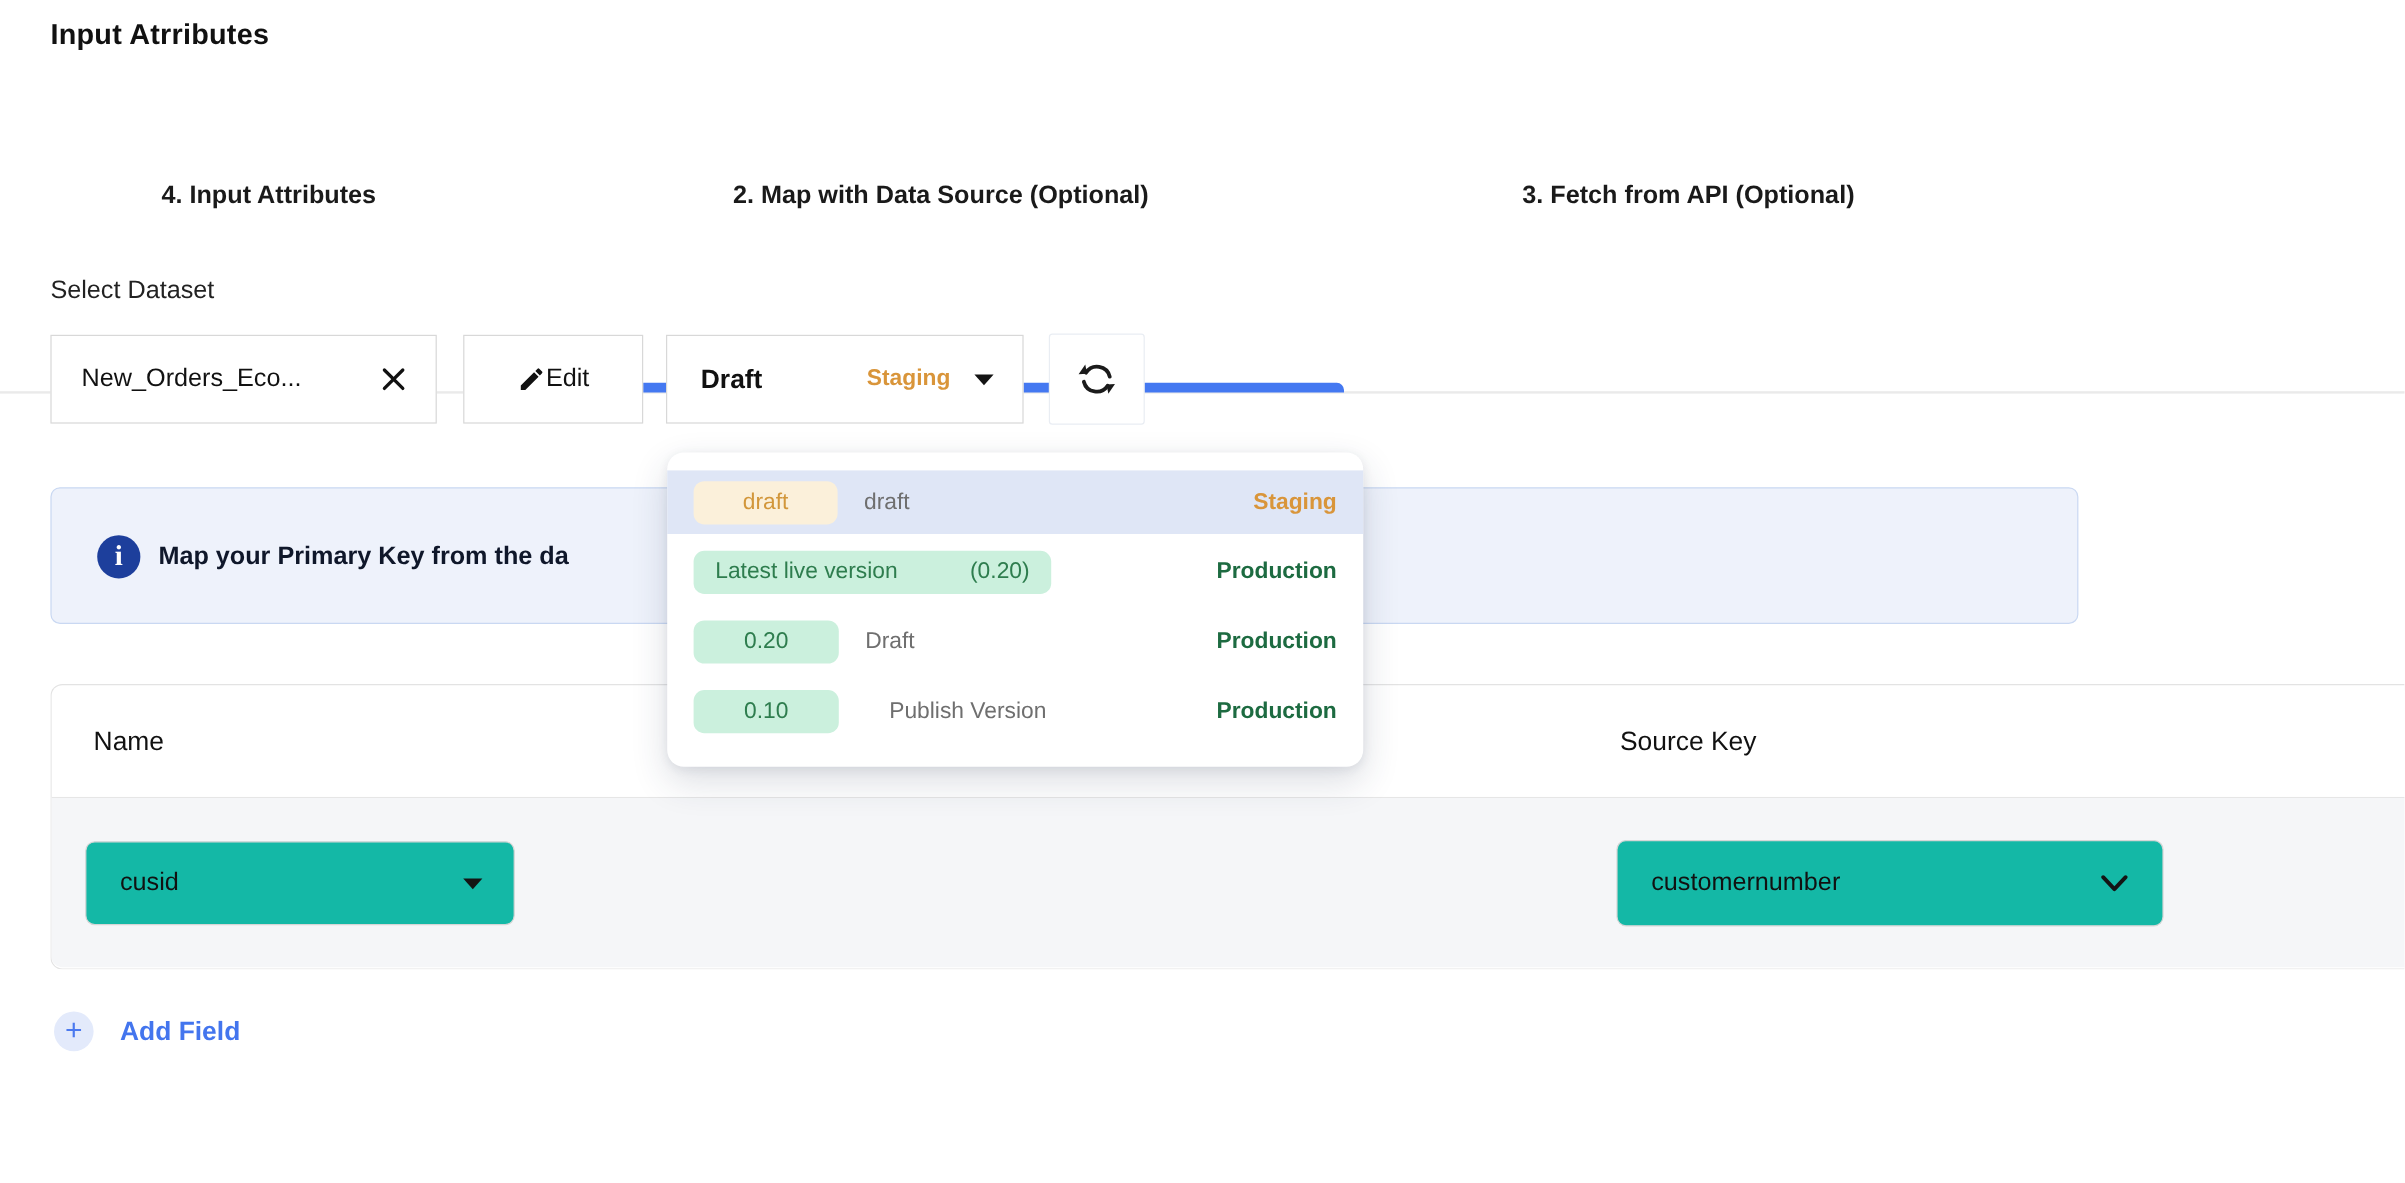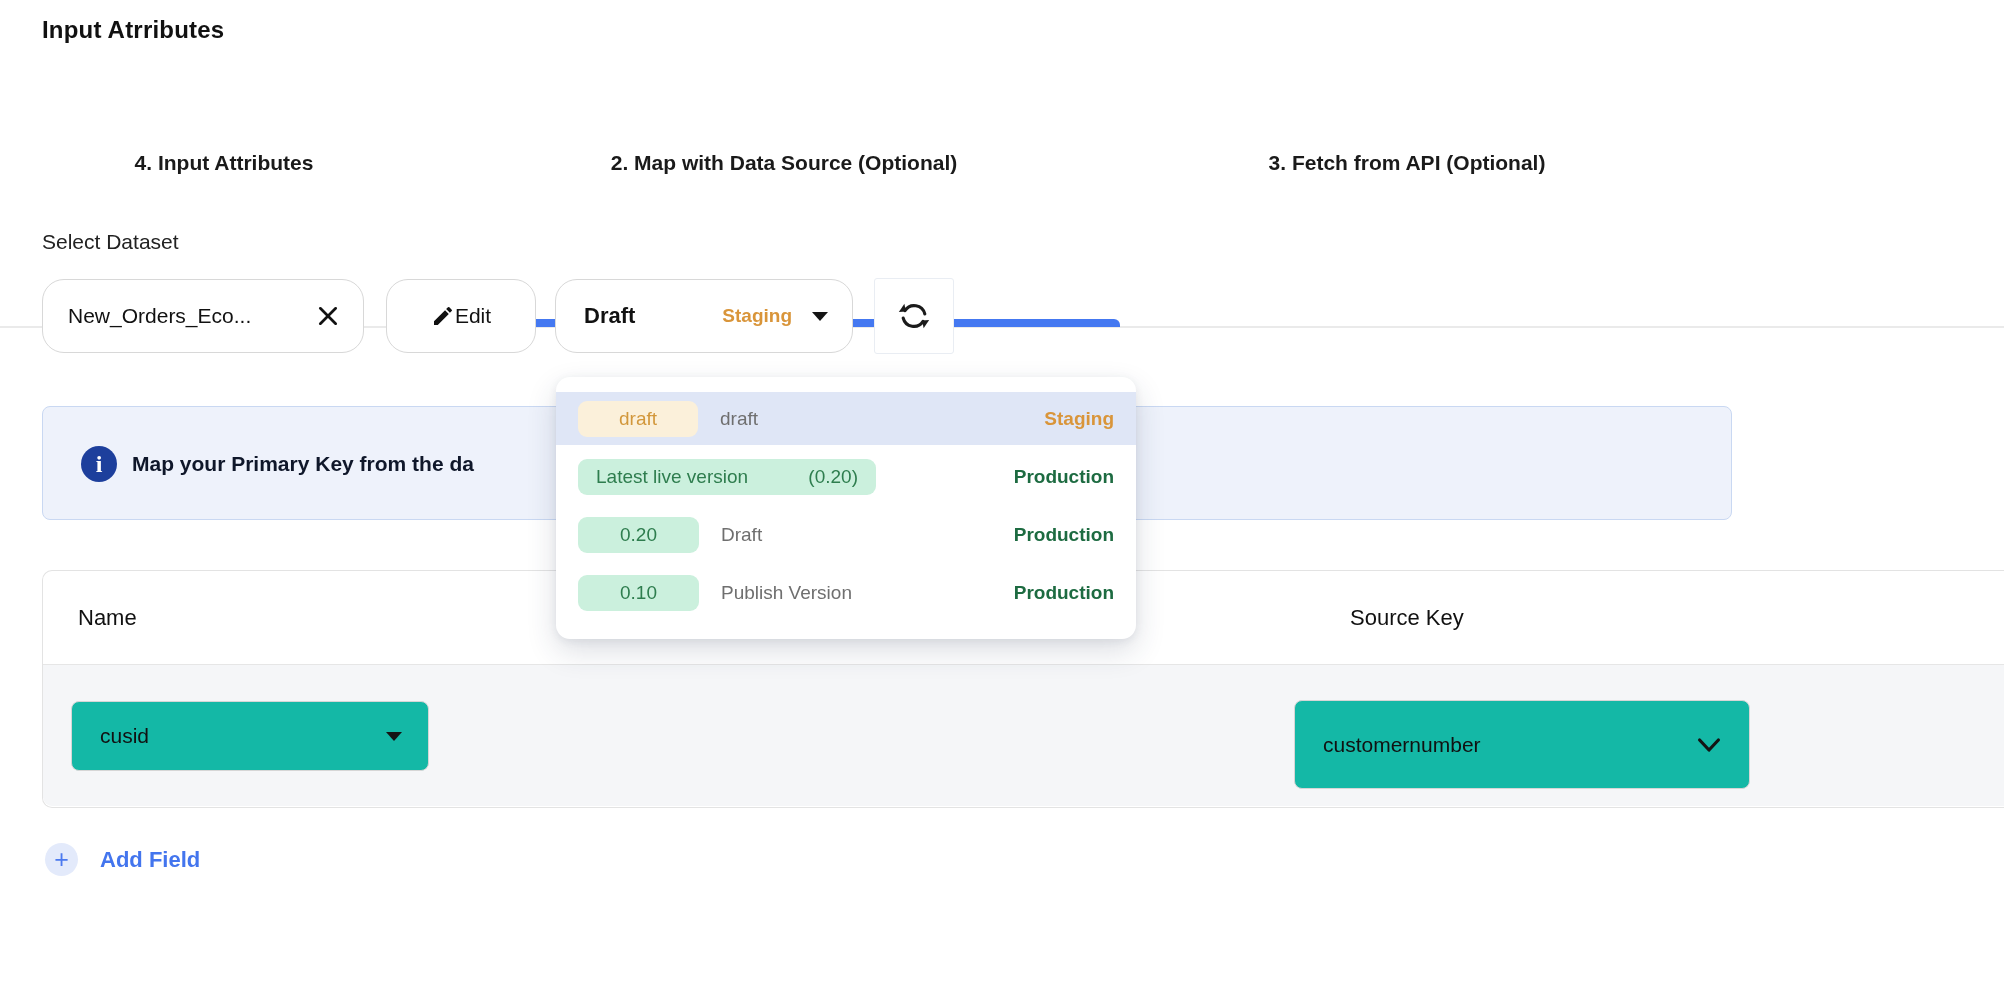--- a/index.html
+++ b/index.html
@@ -13,21 +13,21 @@
   .tabbar { position:absolute; left:0; top:128px; width:2004px; height:72px; }
   .tabbar-border { position:absolute; left:0; top:198px; width:2004px; height:2px; background:#eaeaea; }
   .tab { position:absolute; top:0; height:70px; display:flex; align-items:center; justify-content:center; font-size:21px; font-weight:600; color:#1a1a1a; cursor:pointer; }
   .tab-1 { left:0; width:448px; }
   .tab-2 { left:448px; width:672px; }
   .tab-3 { left:1120px; width:574px; }
   .tab-underline { position:absolute; left:454px; top:191px; width:666px; height:8px; background:#4478f1; border-radius:6px 6px 0 0; }
 
   
   .section-label { position:absolute; left:42px; top:230px; font-size:21px; color:#222; }
-  .ctl { position:absolute; top:279px; height:74px; background:#fff; border:1.5px solid #d8d8d8; border-radius:22px; display:flex; align-items:center; }
+  .ctl { position:absolute; top:279px; height:74px; background:#fff; border:1.5px solid #d8d8d8; border-radius:0; display:flex; align-items:center; }
   .chip { left:42px; width:322px; padding:0 22px 0 25px; justify-content:space-between; }
   .chip-text { font-size:21px; color:#111; white-space:nowrap; overflow:hidden; }
   .icon-btn { display:flex; align-items:center; justify-content:center; cursor:pointer; }
   .edit-btn { left:386px; width:150px; justify-content:center; cursor:pointer; }
   .edit-label { font-size:21px; color:#111; }
   .version-btn { left:555px; width:298px; padding:0 24px 0 28px; cursor:pointer; }
   .version-value { font-size:22px; font-weight:700; color:#111; }
   .version-env { margin-left:auto; font-size:19px; font-weight:700; color:#d9953a; }
   .caret-down { width:0; height:0; border-left:8px solid transparent; border-right:8px solid transparent; border-top:9px solid #141414; margin-left:20px; }
   .refresh-btn { position:absolute; left:874px; top:278px; width:80px; height:76px; border:1.5px solid #e9edf3; border-radius:3px; background:#fff; display:flex; align-items:center; justify-content:center; cursor:pointer; }
@@ -41,34 +41,34 @@
 
   
   .map-table { position:absolute; left:42px; top:570px; width:1962px; height:238px; border:1.5px solid #e3e3e3; border-right:none; border-radius:10px 0 0 10px; background:#fff; }
   .map-header { position:relative; height:93px; }
   .col-head { position:absolute; top:0; height:93px; display:flex; align-items:center; font-size:22px; color:#111; }
   .col-head.name { left:35px; }
   .col-head.pk { left:1307px; }
   .map-row { position:relative; height:142px; background:#f5f6f8; border-top:1.5px solid #e6e6e6; border-radius:0 0 0 9px; }
   .select { position:absolute; background:#14b8a6; border:1.5px solid #d6d6d6; border-radius:8px; display:flex; align-items:center; padding:0 26px 0 28px; cursor:pointer; }
   .select-name { left:28px; top:36px; width:358px; height:70px; }
-  .select-pk { left:1251px; top:35px; width:456px; height:89px; }
+  .select-pk { left:1304px; top:35px; width:456px; height:72px; }
   .select-text { font-size:21px; color:#111; }
   .select .caret-down { margin-left:auto; border-left-width:8px; border-right-width:8px; border-top-width:9px; }
   .select .chev { margin-left:auto; }
 
   
   .add-field { position:absolute; left:45px; top:843px; display:flex; align-items:center; gap:22px; cursor:pointer; }
   .add-circle { width:33px; height:33px; border-radius:50%; background:#e3eafb; color:#4b79ef; display:flex; align-items:center; justify-content:center; font-size:25px; font-weight:400; line-height:1; }
   .add-label { font-size:22px; font-weight:700; color:#4375ee; }
 
   
   .menu { position:absolute; left:556px; top:377px; width:580px; height:262px; background:#fff; border-radius:14px; box-shadow:0 12px 30px rgba(40,50,80,.16), 0 2px 8px rgba(40,50,80,.08); z-index:20; padding:15px 0; }
   .menu-row { height:53px; margin-bottom:5px; display:flex; align-items:center; padding:0 22px; cursor:pointer; }
-  .menu-row:last-child { margin-bottom:0; }
+  .menu-row:last-child { margin-bottom:0;gap:20px; }
   .menu-row.selected { background:#dfe6f6; }
   .badge { height:36px; border-radius:9px; display:flex; align-items:center; justify-content:center; font-size:19px; }
   .badge.staging { background:#fbf0da; color:#d2973b; width:120px; }
   .badge.production { background:#cbf0dd; color:#2e7d4e; }
   .badge.w-sm { width:121px; }
   .badge.w-lg { width:298px; justify-content:space-between; padding:0 18px; }
   .menu-item-label { margin-left:22px; font-size:19px; color:#6f6f6f; }
   .menu-env { margin-left:auto; font-size:19px; font-weight:700; }
   .menu-env.staging { color:#d9953a; }
   .menu-env.production { color:#1d6b41; }

